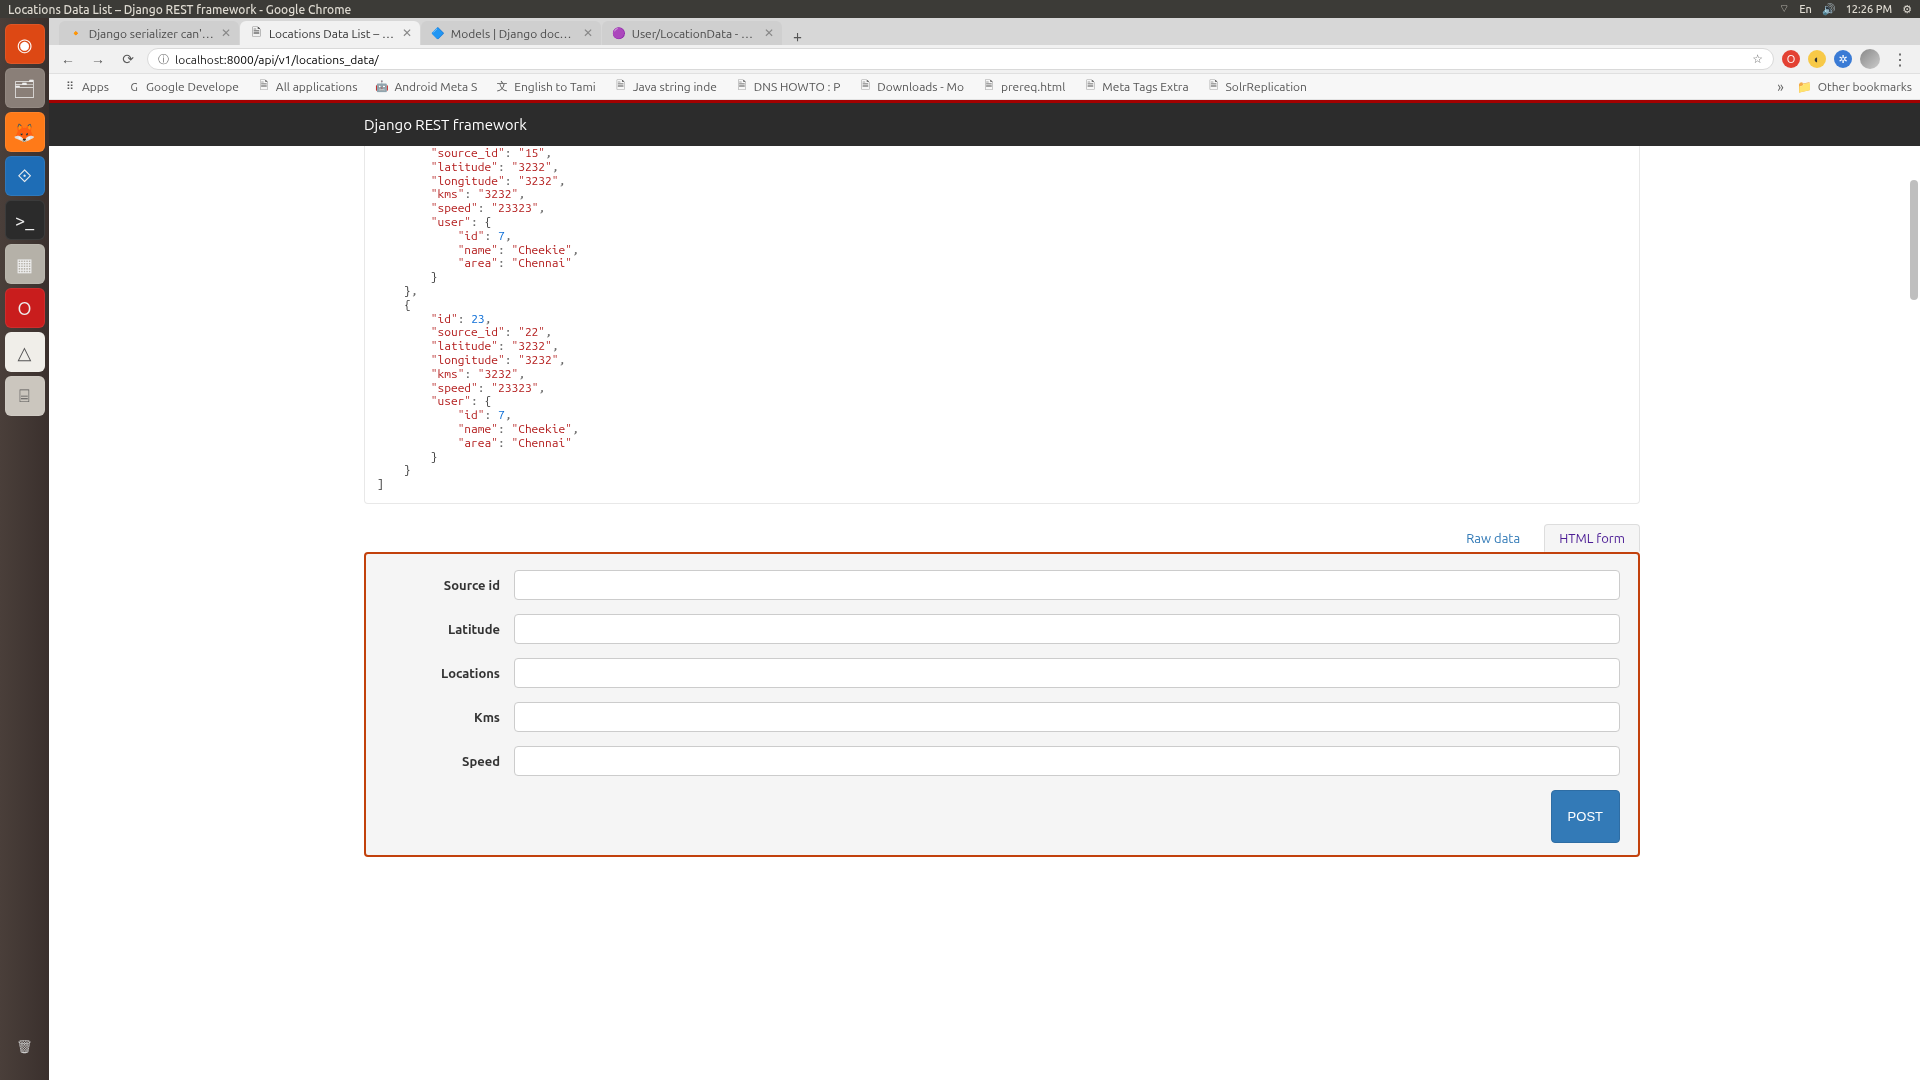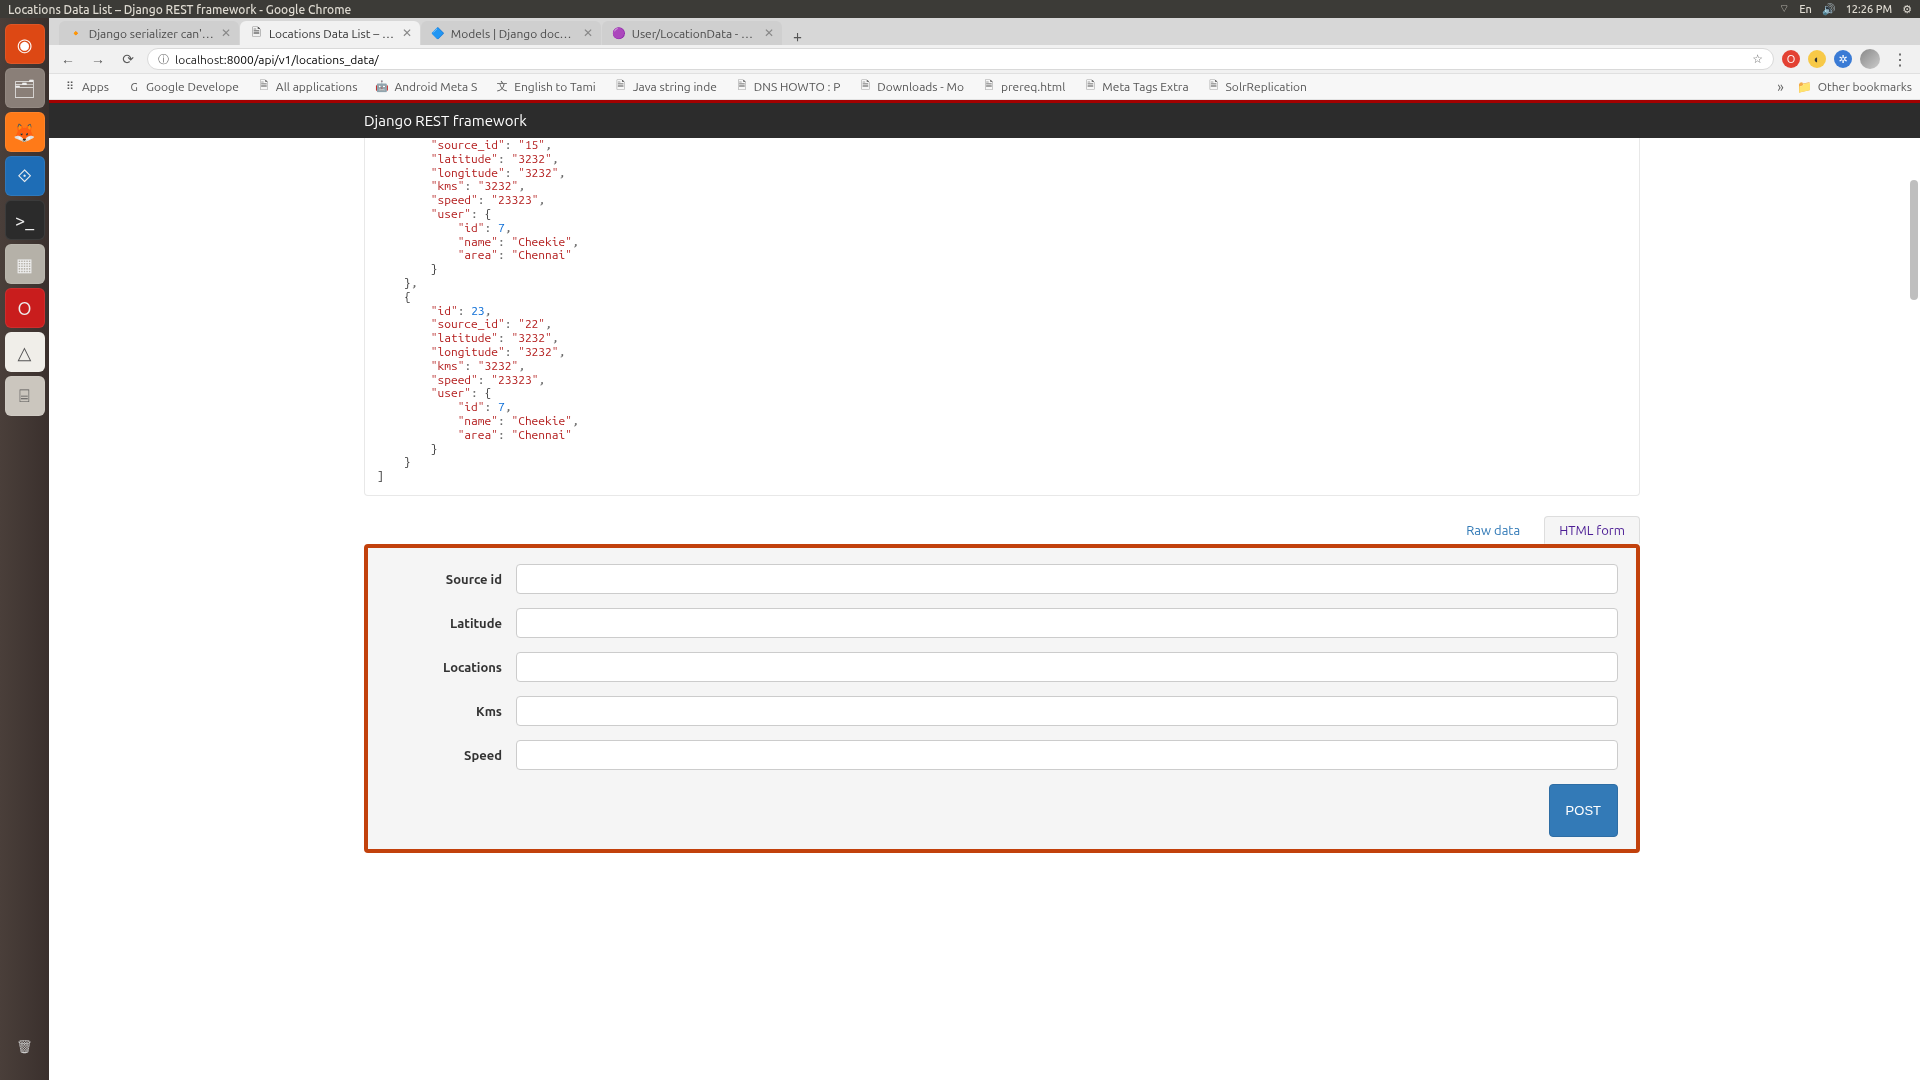--- a/index.html
+++ b/index.html
@@ -178,21 +178,21 @@
 
 
 .page {
   flex:1;
   overflow:auto;
   background:#fff;
   position:relative;
 }
 .page-red-line{ height:3px; background:#a30000;}
 .drf-header{
-  height:35px; background:#2c2c2c; color:#fff;
+  height:43px; background:#2c2c2c; color:#fff;
   display:flex; align-items:center; padding-left:315px;
   font-size:15px;
 }
 
 .content-wrap{
   padding-left:315px; padding-right:280px;
 }
 
 .response-box{
   background:#fff;
@@ -225,21 +225,21 @@
   color:#327ab7;
 }
 .ftab.inactive{ color:#327ab7; }
 .ftab.active{
   border:1px solid #ddd; border-bottom-color:#f5f5f5;
   border-radius:4px 4px 0 0; color:#4c1d95; background:#f5f5f5;text-align:center;
 }
 
 .form-panel{
   background:#f5f5f5;
-  border:4px solid #c2410c;
+  border:2px solid #c2410c;
   border-radius:4px;
   padding:16px 18px 12px 18px;
 }
 .form-row{
   display:flex; align-items:center; margin-bottom:14px;
 }
 .form-row label{
   width:130px; text-align:right; padding-right:14px;
   font-weight:700; color:#333; font-size:13px;
 }

